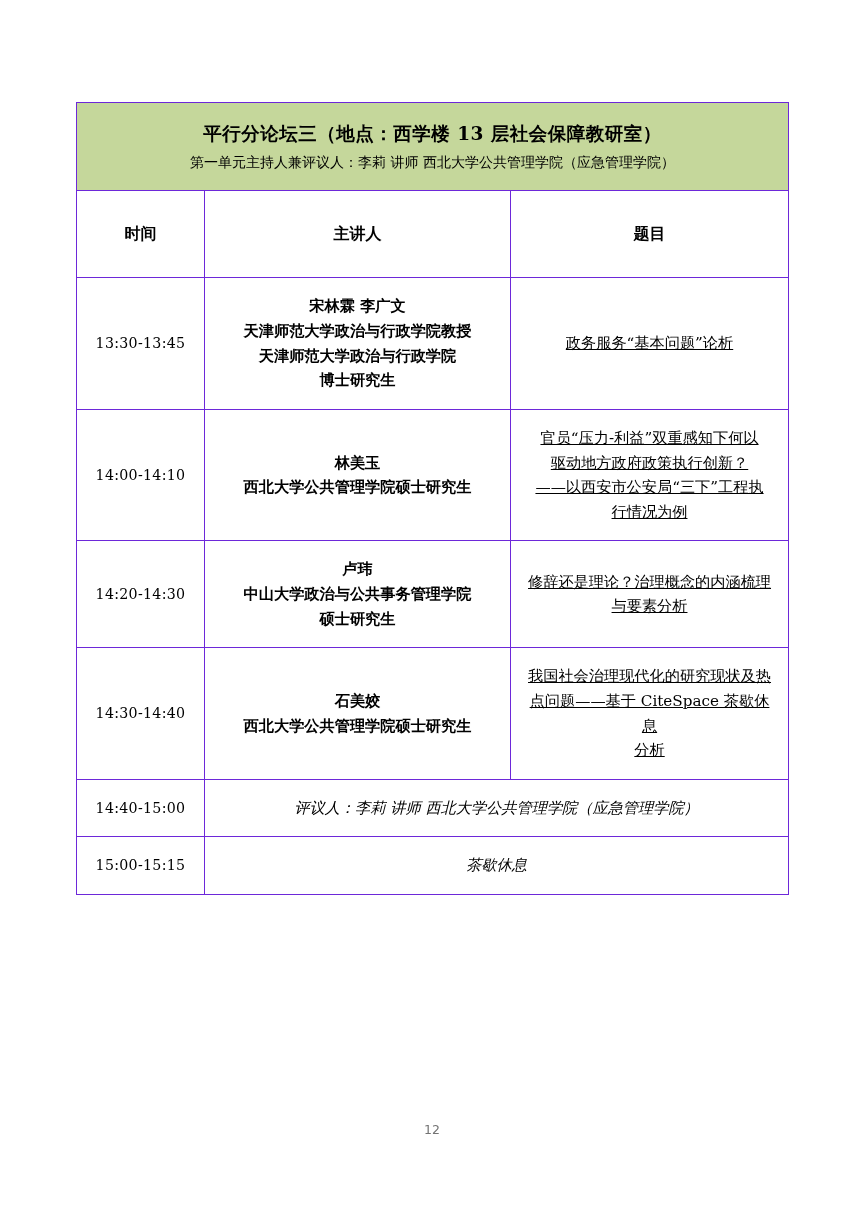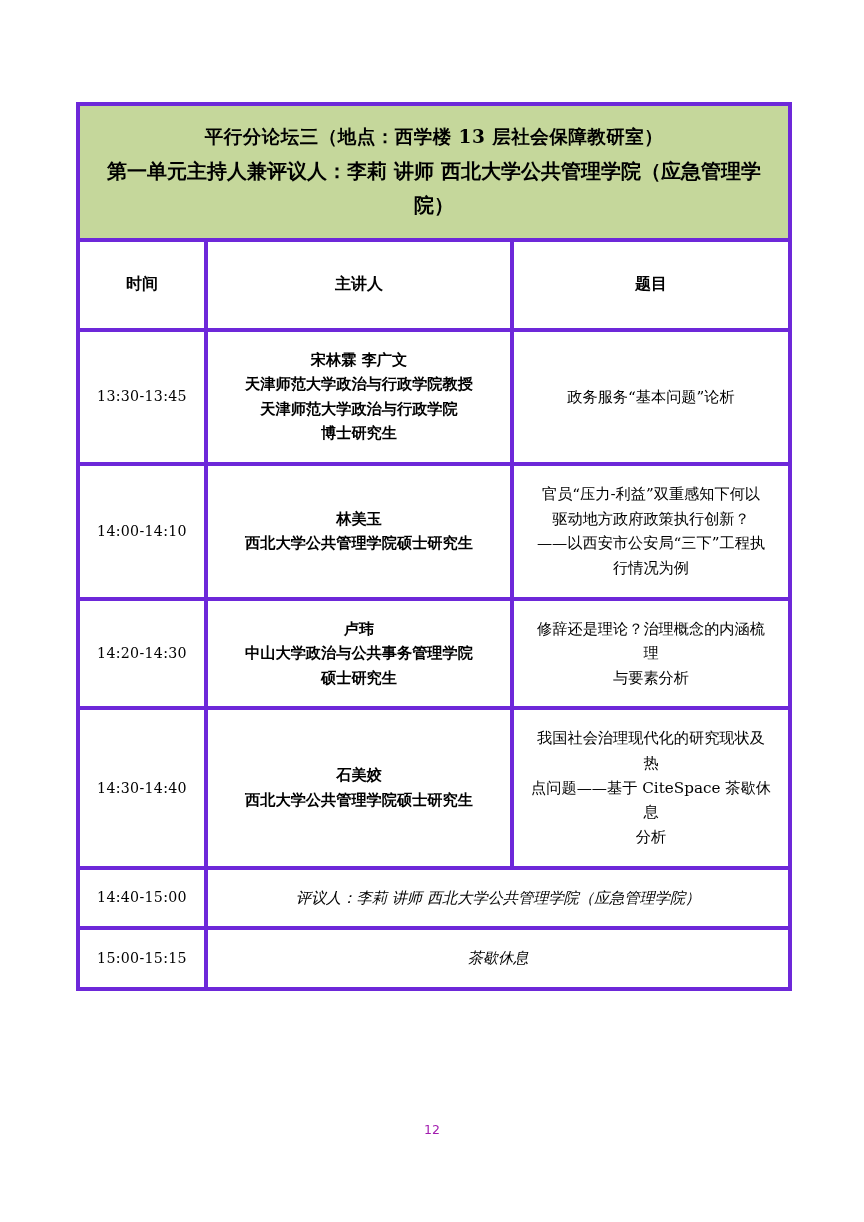--- a/index.html
+++ b/index.html
@@ -23,40 +23,39 @@
   }
   .doc-table {
     position: absolute;
     left: 76px;
     top: 102px;
     width: 712px;
     border-collapse: collapse;
     table-layout: fixed;
   }
   .doc-table td, .doc-table th {
-    border: 4px solid #6d28d9;
+    border: 1px solid #6d28d9;
     padding: 16px;
     vertical-align: middle;
   }
   .header-band {
     background: #c5d79b;
     text-align: center;
     padding: 14px 10px 14px 10px;
   }
   .header-title {
     font-size: 18.5px;
     font-weight: bold;
     letter-spacing: 0.5px;
     line-height: 1.6;
   }
   .header-sub {
-    font-size: 20px;
+    font-size: 14px;
     line-height: 1.7;
     margin-top: 2px;
-    font-weight: bold;
   }
   .col-head {
     text-align: center;
     font-size: 16px;
     font-weight: bold;
     height: 54px;
   }
   .cell {
     text-align: center;
     font-size: 15.2px;
@@ -73,37 +72,38 @@
     font-size: 15.2px;
     line-height: 1.62;
     padding: 12px 6px;
     font-weight: bold;
   }
   .cell-topic {
     text-align: center;
     font-size: 15.2px;
     line-height: 1.62;
     padding: 12px 12px;
+    text-decoration: underline;
   }
   .span-cell {
     text-align: center;
     font-size: 15.2px;
     line-height: 1.62;
     padding: 30px 10px;
     font-style: italic;
   }
   .page-number {
     position: absolute;
     left: 0;
     right: 0;
     top: 1122px;
     text-align: center;
     font-size: 12.5px;
     font-family: "DejaVu Sans", "Liberation Sans", sans-serif;
-    color: #a21caf;
+    color: #737373;
   }
   .line {
     display: block;
   }
 </style>
 </head>
 <body>
 
 <div class="page">
 

